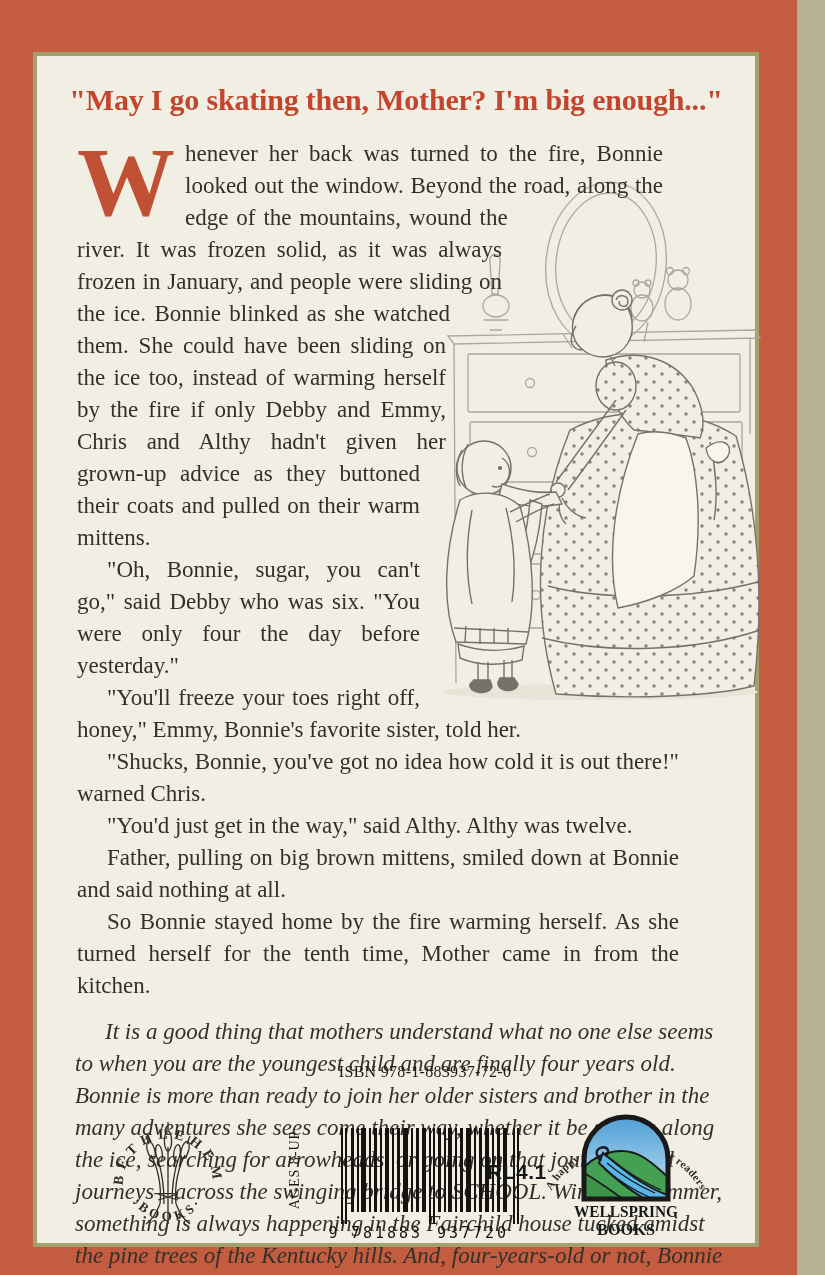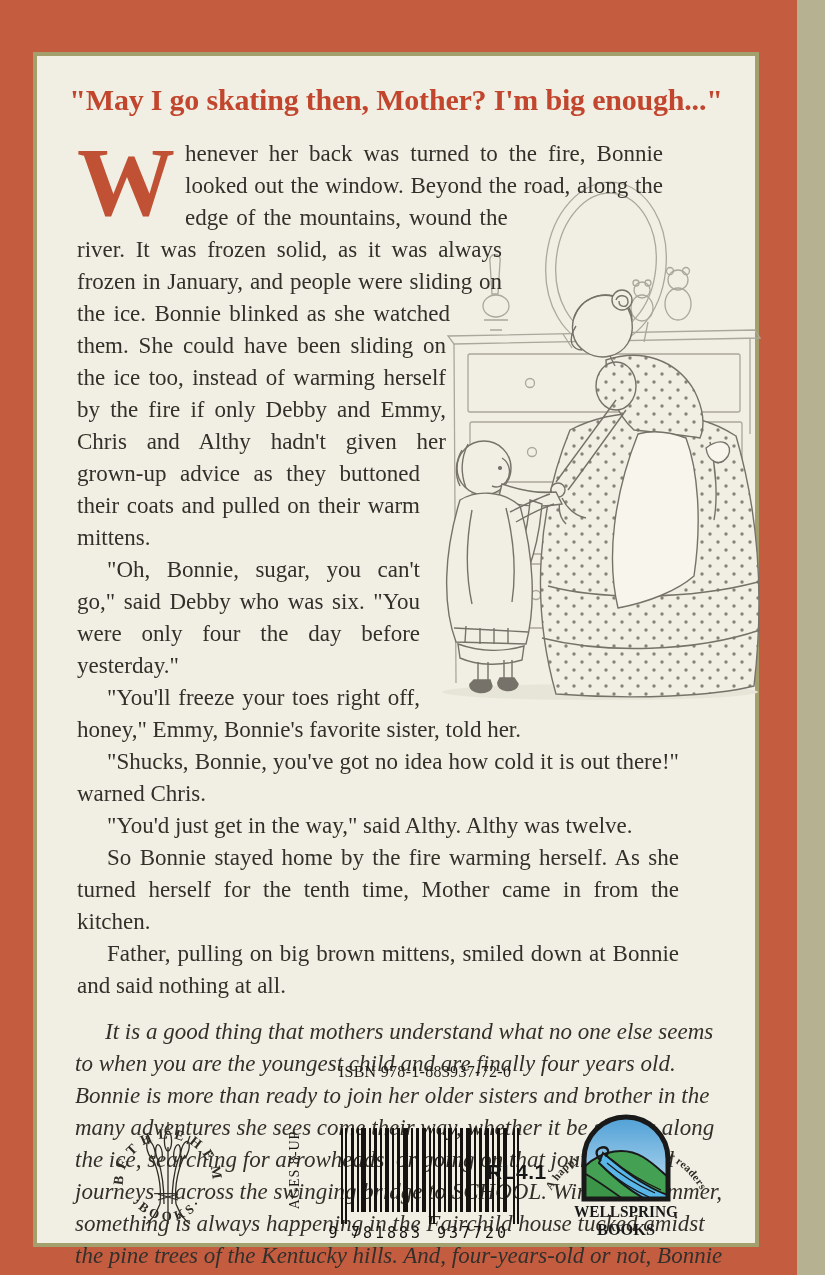--- a/index.html
+++ b/index.html
@@ -162,22 +162,22 @@
             <path d="M100,374 C116,366 128,360 140,356 M106,384 C120,376 132,370 144,366"></path>
           </g>
         </svg>
       </div>
 
       <span class="dropcap">W</span><span class="p0">henever her back was turned to the fire, Bonnie looked out the window. Beyond the road, along the edge of the mountains, wound the river. It was frozen solid, as it was always frozen in January, and people were sliding on the ice. Bonnie blinked as she watched them. She could have been sliding on the ice too, instead of warming herself by the fire if only Debby and Emmy, Chris and Althy hadn't given her grown-up advice as they buttoned their coats and pulled on their warm mittens.</span>
       <p>"Oh, Bonnie, sugar, you can't go," said Debby who was six. "You were only four the day before yesterday."</p>
       <p>"You'll freeze your toes right off, honey," Emmy, Bonnie's favorite sister, told her.</p>
       <p>"Shucks, Bonnie, you've got no idea how cold it is out there!" warned Chris.</p>
       <p>"You'd just get in the way," said Althy. Althy was twelve.</p>
+      <p>Father, pulling on big brown mittens, smiled down at Bonnie and said nothing at all.</p>
       <p>So Bonnie stayed home by the fire warming herself. As she turned herself for the tenth time, Mother came in from the kitchen.</p>
-      <p>Father, pulling on big brown mittens, smiled down at Bonnie and said nothing at all.</p>
     </div>
 
     <p class="summary">It is a good thing that mothers understand what no one else seems to when you are the youngest child and are finally four years old. Bonnie is more than ready to join her older sisters and brother in the many adventures she sees come their way, whether it be sliding along the ice, searching for arrowheads, or going on that journey of all journeys—across the swinging bridge to SCHOOL. Winter or summer, something is always happening in the Fairchild house tucked amidst the pine trees of the Kentucky hills. And, four-years-old or not, Bonnie usually manages to be in the middle of it!</p>
 
     <svg class="beth-logo" viewBox="0 0 124 124" aria-hidden="true">
       <defs>
         <path id="bethTop" d="M 21,88 A 45,45 0 1 1 103,88" fill="none"></path>
         <path id="bethBottom" d="M 23,80 A 42,42 0 0 0 101,80" fill="none"></path>
       </defs>
       <text class="logo-arc" font-size="14" letter-spacing="6">

